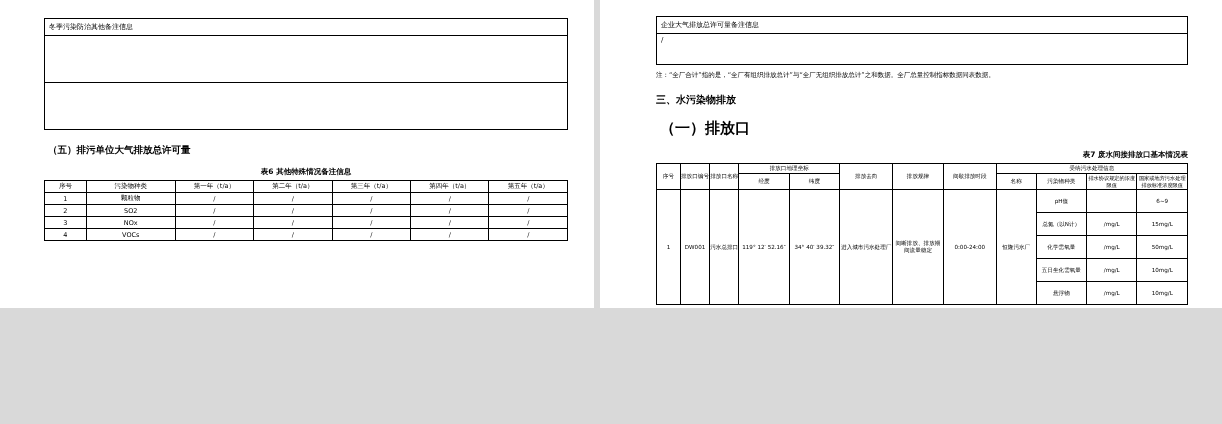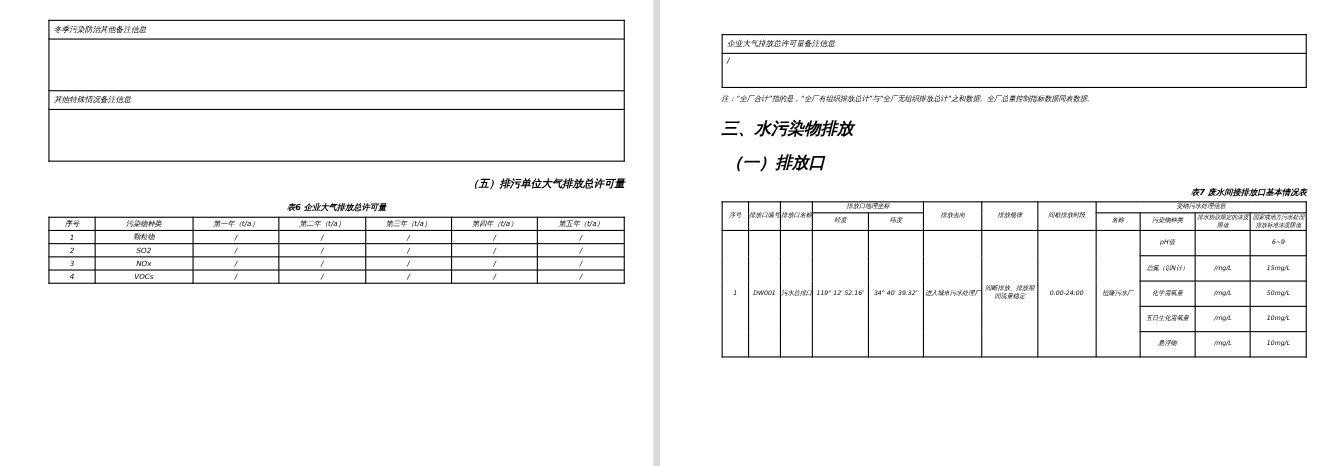--- a/index.html
+++ b/index.html
@@ -4,54 +4,54 @@
 <style>
   html,body{margin:0;padding:0;}
   body{
     width:1222px;height:424px;
     background:#d9d9d9;
     font-family:"DejaVu Sans","Liberation Sans",sans-serif;
     font-size:7px;color:#000;
     overflow:hidden;
   }
   .page{
-    position:absolute;top:0;background:#fff;height:424px;box-sizing:border-box;font-style:italic;
+    position:absolute;top:0;background:#fff;height:308px;box-sizing:border-box;
   }
   .page-left{left:0;width:594px;padding:18px 26px 0 44px;}
-  .page-right{left:600px;width:622px;padding:31px 34px 0 56px;}
+  .page-right{left:600px;width:622px;padding:16px 34px 0 56px;}
 
   table{border-collapse:collapse;}
   td,th{border:1px solid #000;padding:0;font-weight:normal;vertical-align:middle;}
 
   
   .box-table{width:100%;table-layout:fixed;}
   .box-table td.hdr{height:12px;padding:2px 4px;font-size:7px;}
   .box-table td.body{height:42px;padding:2px 4px;vertical-align:top;}
 
   .note{
     font-size:6.5px;line-height:1.35;margin:5px 0 0 0;color:#000;
   }
   .sec-title{
-    font-size:9.5px;font-weight:bold;margin:14px 0 10px 4px;text-align:right;
+    font-size:9.5px;font-weight:bold;margin:14px 0 10px 4px;
   }
   .tbl-caption{
     text-align:center;font-size:7.5px;font-weight:bold;margin:0 0 3px 0;
   }
   .t6{width:100%;table-layout:fixed;}
   .t6 td{height:11px;text-align:center;font-size:6.5px;}
   .t6 td.h{font-size:6.5px;}
   .t6 .slash{color:#000;}
 
   
   .rbox{width:100%;table-layout:fixed;}
   .rbox td.hdr{height:12px;padding:2px 4px;font-size:7px;}
   .rbox td.body{height:26px;padding:2px 4px;vertical-align:top;font-size:7px;}
 
   .note2{font-size:6.5px;line-height:1.4;margin:6px 0 0 0;}
-  .sec-h1{font-size:15px;font-weight:bold;margin:13px 0 0 0;}
+  .sec-h1{font-size:10px;font-weight:bold;margin:13px 0 0 0;}
   .sec-h2{font-size:15px;font-weight:bold;margin:12px 0 8px 4px;}
 
   .t7{width:100%;table-layout:fixed;font-size:5.6px;}
   .t7 td{text-align:center;line-height:1.25;padding:1px 0;}
   .t7 .small{font-size:5.2px;}
   .rowtall td{height:20px;}
   .cap7{text-align:right;font-size:7.5px;font-weight:bold;margin:12px 0 3px 0;}
 </style>
 </head>
 <body>
@@ -60,32 +60,29 @@
 
   <table class="box-table">
     <tbody>
         <tr>
       <td class="hdr">冬季污染防治其他备注信息</td>
     </tr>
     <tr>
       <td class="body"></td>
     </tr>
     <tr>
-      <td class="hdr">其他特殊情况备注信息</td>
-    </tr>
-    <tr>
       <td class="body"></td>
     </tr>
   </tbody>
     </table>
 
 
   <div class="sec-title">（五）排污单位大气排放总许可量</div>
 
-  <div class="tbl-caption">表6  企业大气排放总许可量</div>
+  <div class="tbl-caption">表6  其他特殊情况备注信息</div>
 
   <table class="t6">
     <colgroup>
       <col style="width:8%">
         <col style="width:17%">
         <col style="width:15%">
         <col style="width:15%">
       <col style="width:15%">
         <col style="width:15%">
         <col style="width:15%">

